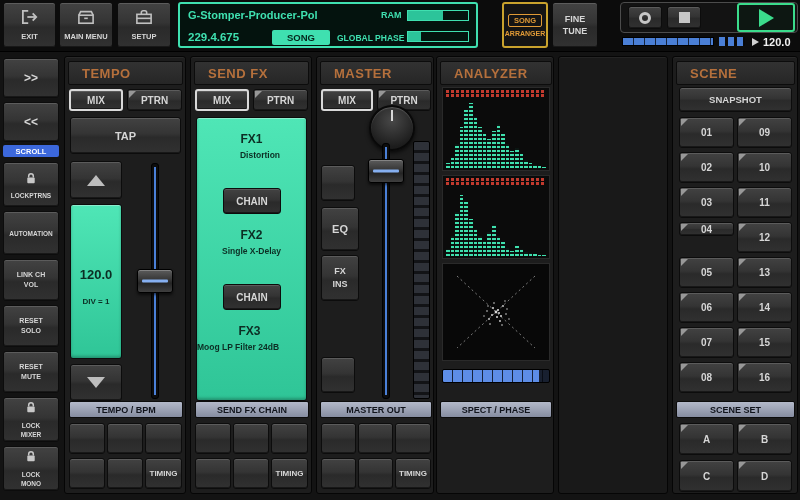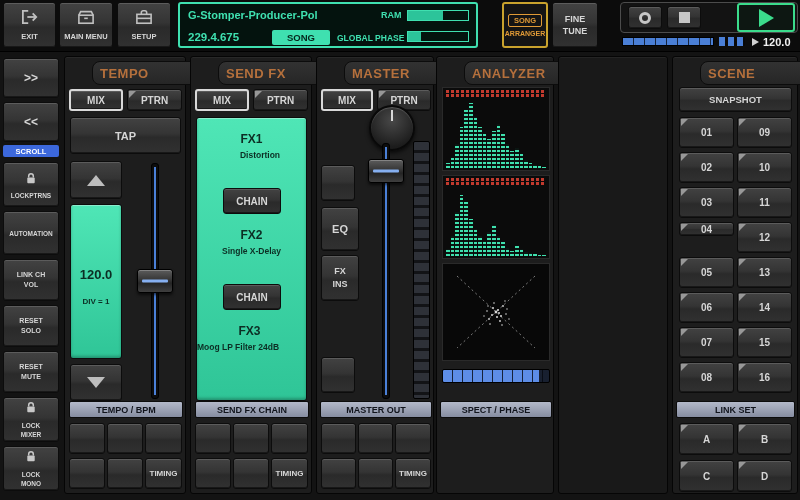--- a/index.html
+++ b/index.html
@@ -10,22 +10,22 @@
   .btn { position:absolute;
          background:linear-gradient(180deg,#424242 0%,#343434 45%,#2a2a2a 55%,#313131 100%);
          border:1px solid #0c0c0c; border-radius:3px;
          box-shadow: inset 0 1px 0 rgba(255,255,255,.14), inset 0 -1px 0 rgba(0,0,0,.5);
          display:flex; align-items:center; justify-content:center;
          color:#d6d6d6; text-align:center; cursor:default; }
   .col-btn { flex-direction:column; gap:3px; }
   .panel { position:absolute; background:#1d1d1d; border:1px solid #050505; border-radius:3px;
            box-shadow: inset 0 1px 0 rgba(255,255,255,.05); }
   .hdr { position:absolute; background:linear-gradient(180deg,#323232,#262626);
-         border:1px solid #0c0c0c; border-radius:8px; color:#b5703c; font-weight:bold;
-         font-size:13px; display:flex; align-items:center; padding-left:7px; letter-spacing:.5px;margin-left:24px; }
+         border:1px solid #0c0c0c; border-radius:2px; color:#b5703c; font-weight:bold;
+         font-size:13px; display:flex; align-items:center; padding-left:13px; letter-spacing:.5px; }
   .ftr { position:absolute; background:linear-gradient(180deg,#b3b9c9,#868da1);
          border:1px solid #0c0c0c; border-radius:2px; color:#11141c; font-weight:bold;
          font-size:9px; display:flex; align-items:center; justify-content:center; }
   .tab { font-weight:bold; font-size:10px; }
   .tab.sel { border:2px solid #d9d9d9; }
   .fold::after { content:""; position:absolute; top:1px; left:1px;
                  border-top:7px solid #989898; border-right:7px solid transparent; }
   .glabel { color:#3fe0b0; }
   .greenface { position:absolute; background:linear-gradient(180deg,#4fe6b6 0%,#2fc597 100%);
                border:1px solid #0c0c0c; border-radius:3px; color:#0c2e24;
@@ -396,21 +396,21 @@
 
     <div class="btn fold" style="left:64px;top:60px;width:55px;height:31px;font-size:10px;font-weight:bold;">09</div>
     <div class="btn fold" style="left:64px;top:95px;width:55px;height:31px;font-size:10px;font-weight:bold;">10</div>
     <div class="btn fold" style="left:64px;top:130px;width:55px;height:31px;font-size:10px;font-weight:bold;">11</div>
     <div class="btn fold" style="left:64px;top:165px;width:55px;height:31px;font-size:10px;font-weight:bold;">12</div>
     <div class="btn fold" style="left:64px;top:200px;width:55px;height:31px;font-size:10px;font-weight:bold;">13</div>
     <div class="btn fold" style="left:64px;top:235px;width:55px;height:31px;font-size:10px;font-weight:bold;">14</div>
     <div class="btn fold" style="left:64px;top:270px;width:55px;height:31px;font-size:10px;font-weight:bold;">15</div>
     <div class="btn fold" style="left:64px;top:305px;width:55px;height:31px;font-size:10px;font-weight:bold;">16</div>
 
-    <div class="ftr" style="left:3px;top:344px;width:119px;height:17px;">LINK SET</div>
+    <div class="ftr" style="left:3px;top:344px;width:119px;height:17px;">SCENE SET</div>
 
     <div class="btn fold" style="left:6px;top:366px;width:55px;height:32px;font-size:10px;font-weight:bold;">A</div>
     <div class="btn fold" style="left:64px;top:366px;width:55px;height:32px;font-size:10px;font-weight:bold;">B</div>
     <div class="btn fold" style="left:6px;top:403px;width:55px;height:32px;font-size:10px;font-weight:bold;">C</div>
     <div class="btn fold" style="left:64px;top:403px;width:55px;height:32px;font-size:10px;font-weight:bold;">D</div>
   </div>
 
 </div>
 
 </body></html>

